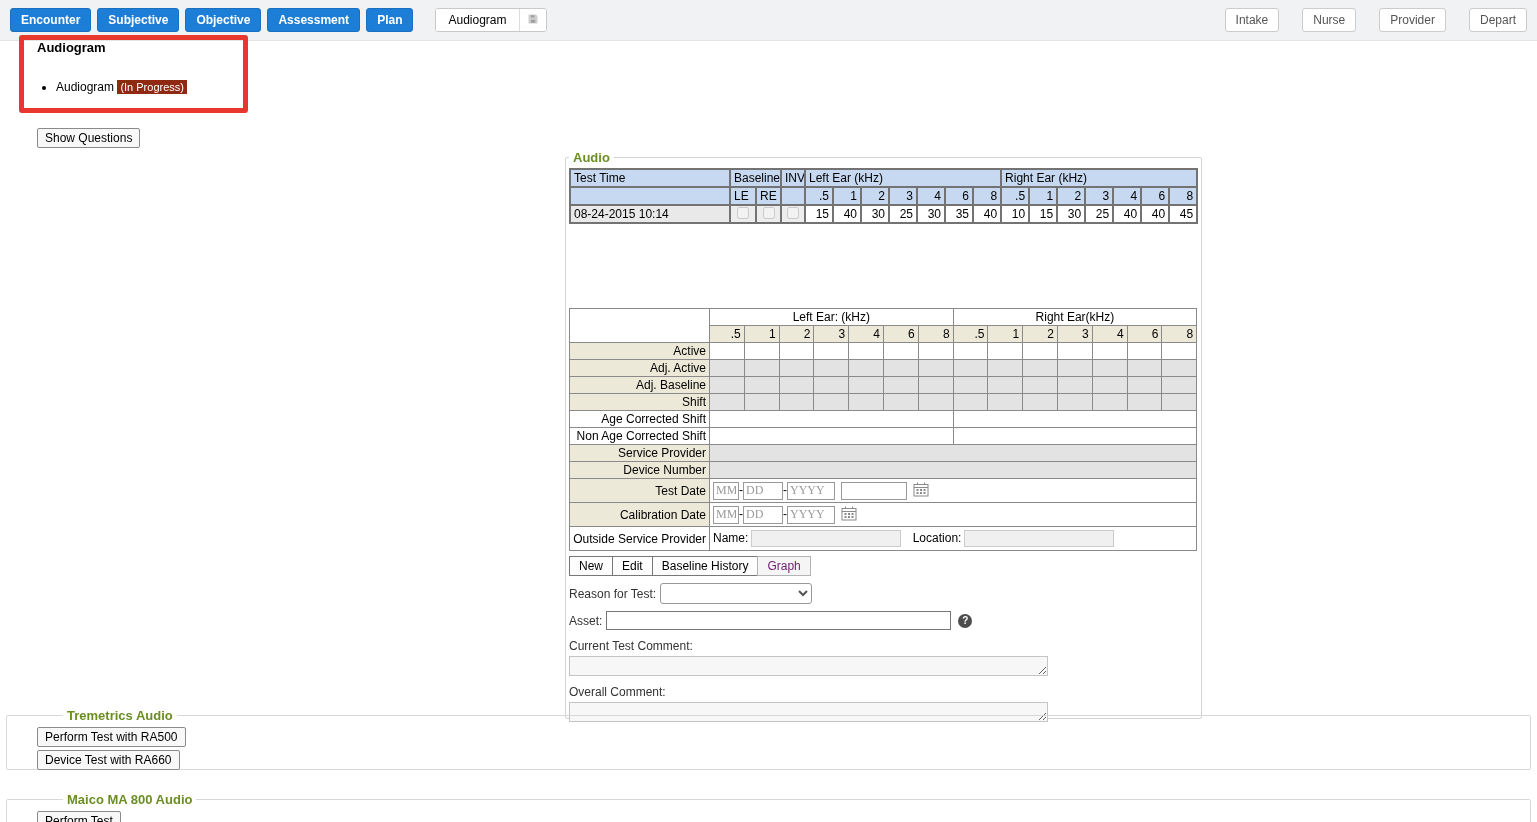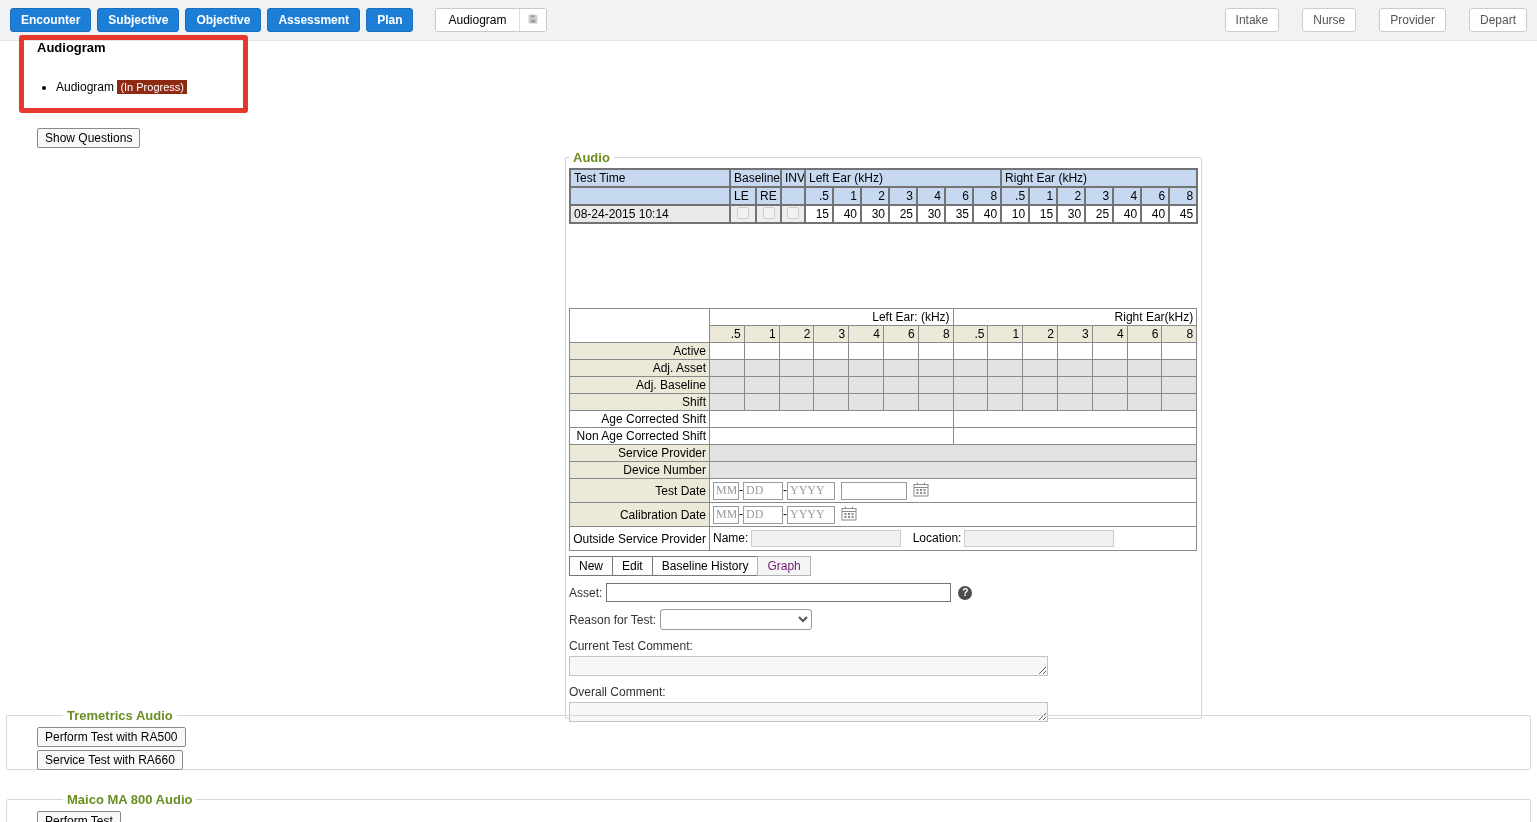--- a/index.html
+++ b/index.html
@@ -71,21 +71,21 @@
   .test-table td.cb { background:#ededed; text-align:center; padding:0; }
   .test-table input[type=checkbox] { width:12px; height:12px; margin:1px 0 0 0; }
 
   .chart-spacer { height:84px; }
 
   .detail-table { width:627px; }
   .detail-table td {
     border:1px solid #8a8a8a; padding:1px 3px; height:16px;
     white-space:nowrap; overflow:hidden; background:#fff;
   }
-  .detail-table .ear-hdr { text-align:right; }
+  .detail-table .ear-hdr { text-align:center; }
   .detail-table .freq-cell { background:#ece9d8; text-align:right; }
   .detail-table .rowlabel { background:#ece9d8; text-align:right; }
   .detail-table .rowlabel.plain { background:#fff; }
   .detail-table .cell-gray { background:#e3e3e3; }
   .detail-table .span-gray { background:#e3e3e3; }
   .detail-table .datecell { height:24px; }
   .din {
     border:1px solid #999; height:18px; font-size:12px; padding:0 2px;
     font-family:Liberation Serif, serif; vertical-align:middle;
   }
@@ -269,21 +269,21 @@
             <td></td>
             <td></td>
             <td></td>
             <td></td>
             <td></td>
             <td></td>
             <td></td>
             <td></td>
       </tr>
       <tr>
-        <td class="rowlabel">Adj. Asset</td>
+        <td class="rowlabel">Adj. Active</td>
         <td class="cell-gray"></td>
             <td class="cell-gray"></td>
             <td class="cell-gray"></td>
             <td class="cell-gray"></td>
             <td class="cell-gray"></td>
             <td class="cell-gray"></td>
             <td class="cell-gray"></td>
             <td class="cell-gray"></td>
             <td class="cell-gray"></td>
             <td class="cell-gray"></td>
@@ -393,41 +393,41 @@
       </table>
 
     <div class="btn-row">
       <button class="btn">New</button>
       <button class="btn">Edit</button>
       <button class="btn">Baseline History</button>
       <button class="btn" disabled="">Graph</button>
     </div>
 
     <div class="field-row">
+      <span>Reason for Test:</span>
+      <select class="reason-select"><option></option></select>
+    </div>
+
+    <div class="field-row">
       <span>Asset:</span>
       <input class="asset-input" style="">
       <span class="help-icon">?</span>
     </div>
 
-    <div class="field-row">
-      <span>Reason for Test:</span>
-      <select class="reason-select"><option></option></select>
-    </div>
-
     <div class="comment-label">Current Test Comment:</div>
     <textarea class="comment-area" style=""></textarea>
 
     <div class="comment-label">Overall Comment:</div>
     <textarea class="comment-area" style=""></textarea>
   </fieldset>
 
   <fieldset class="wide-fieldset tremetrics">
     <legend>Tremetrics Audio</legend>
     <button class="btn perform-btn">Perform Test with RA500</button>
-    <button class="btn perform-btn">Service Test with RA660</button>
+    <button class="btn perform-btn">Device Test with RA660</button>
   </fieldset>
 
   <fieldset class="wide-fieldset maico">
     <legend>Maico MA 800 Audio</legend>
     <button class="btn perform-btn">Perform Test</button>
   </fieldset>
 
 </div>
 
 </body></html>

